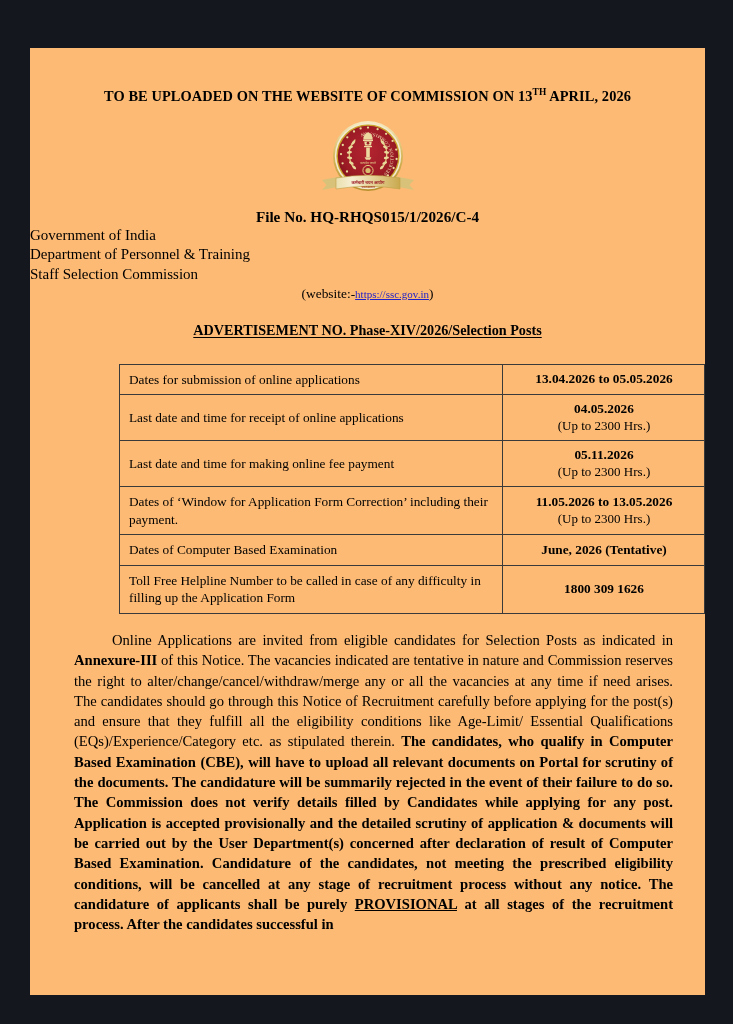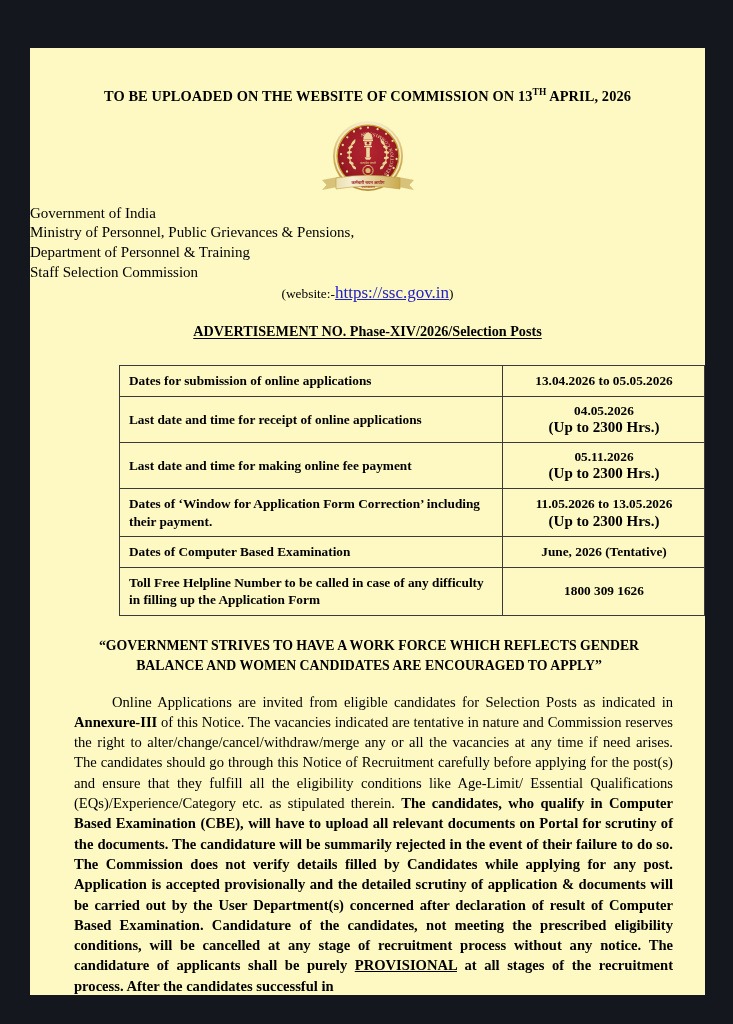--- a/index.html
+++ b/index.html
@@ -13,21 +13,21 @@
   body {
     font-family: "Liberation Serif", "DejaVu Serif", serif;
   }
 
   #page {
     position: absolute;
     left: 30px;
     top: 48px;
     width: 675px;
     height: 947px;
-    background: #fef9c3;
+    background: #fdba74;
     box-shadow: 0 0 0 0 rgba(0,0,0,0);
     overflow: hidden;
   }
 
   
   .uploaded-line {
     text-align: center;
     font-weight: bold;
     font-size: 14.4px;
     letter-spacing: .1px;
@@ -65,21 +65,21 @@
     color: #000;
   }
   .website {
     text-align: center;
     font-size: 13.4px;
     margin-top: 1px;
     color: #000;
   }
   .website a {
     color: #2020c8;
-    font-size: 17px;
+    font-size: 11px;
   }
 
   .advt {
     text-align: center;
     font-weight: bold;
     font-size: 14.2px;
     margin-top: 20px;
     color: #000;
   }
   .advt span {
@@ -99,32 +99,32 @@
     table-layout: fixed;
   }
   table.dates td {
     border: 1px solid #3a3a3a;
     padding: 6px 8px 6px 9px;
     vertical-align: middle;
     color: #000;
   }
   td.lbl {
     width: 365px;
-    font-weight: bold;
+    font-weight: normal;
     font-size: 13.3px;
     line-height: 17.5px;
   }
   td.val {
     width: 184px;
     text-align: center;
     font-size: 13.3px;
     line-height: 16.6px;
   }
   td.val .b { font-weight: bold; display: block; }
-  td.val .sub { font-weight: bold; display: block; font-size: 15px; }
+  td.val .sub { font-weight: normal; display: block; font-size: 13px; }
   td.val .inline-b { font-weight: bold; }
 
   
   .quote {
     margin-top: 20px;
     padding: 0 31px 0 34px;
     text-align: center;
     font-weight: bold;
     font-size: 13.8px;
     line-height: 20px;
@@ -244,23 +244,23 @@
       <circle cx="58" cy="52.5" r="2.6" fill="#D8BE6E"></circle>
 
       <path d="M 12 62 L 30 58.5 L 30 68.5 L 12 72 L 16.6 67 Z" fill="#D8C27A"></path>
       <path d="M 104 62 L 86 58.5 L 86 68.5 L 104 72 L 99.4 67 Z" fill="#D8C27A"></path>
       <path d="M 26 60 Q 58 54.5, 90 60 L 90 71 Q 58 65.5, 26 71 Z" fill="url(#ribg)" stroke="#BF9F45" stroke-width="0.6"></path>
       <text x="58" y="65.8" text-anchor="middle" font-family="'Liberation Serif', serif" font-size="4.3" fill="#9B1B25" font-weight="bold">कर्मचारी चयन आयोग</text>
       <text x="58" y="70.0" text-anchor="middle" font-family="'Liberation Serif', serif" font-size="2.9" fill="#9B1B25">भारत सरकार</text>
     </svg>
   </div>
 
+  <div class="fileno">File No. HQ-RHQS015/1/2026/C-4</div>
   <div class="ministry">
     <div>Government of India</div>
-    <div>Ministry of Personnel, Public Grievances &amp; Pensions,</div>
     <div>Department of Personnel &amp; Training</div>
     <div>Staff Selection Commission</div>
   </div>
   <div class="website"><span>(website:-</span><a href="#">https://ssc.gov.in</a><span>)</span></div>
 
   <div class="advt"><span>ADVERTISEMENT NO. Phase-XIV/2026/Selection Posts</span></div>
 
   <div class="tbl-wrap">
     <table class="dates">
       <tbody>
@@ -294,20 +294,16 @@
           <td class="val"><span class="inline-b">June, 2026 (Tentative)</span></td>
         </tr>
         <tr>
           <td class="lbl">Toll Free Helpline Number to be called in case of any difficulty in filling up the Application Form</td>
           <td class="val"><span class="inline-b">1800 309 1626</span></td>
         </tr>
       </tbody>
     </table>
   </div>
 
-  <div class="quote">
-    <span>“GOVERNMENT STRIVES TO HAVE A WORK FORCE WHICH REFLECTS GENDER</span>
-    <span>BALANCE AND WOMEN CANDIDATES ARE ENCOURAGED TO APPLY”</span>
-  </div>
 
   <p class="body-para"><span>Online Applications are invited from eligible candidates for Selection Posts as indicated in </span><b>Annexure-III</b><span> of this Notice. The vacancies indicated are tentative in nature and Commission reserves the right to alter/change/cancel/withdraw/merge any or all the vacancies at any time if need arises. The candidates should go through this Notice of Recruitment carefully before applying for the post(s) and ensure that they fulfill all the eligibility conditions like Age-Limit/ Essential Qualifications (EQs)/Experience/Category etc. as stipulated therein. </span><b>The candidates, who qualify in Computer Based Examination (CBE), will have to upload all relevant documents on Portal for scrutiny of the documents. The candidature will be summarily rejected in the event of their failure to do so. The Commission does not verify details filled by Candidates while applying for any post. Application is accepted provisionally and the detailed scrutiny of application &amp; documents will be carried out by the User Department(s) concerned after declaration of result of Computer Based Examination. Candidature of the candidates, not meeting the prescribed eligibility conditions, will be cancelled at any stage of recruitment process without any notice. The candidature of applicants shall be purely </b><b><u>PROVISIONAL</u></b><b> at all stages of the recruitment process. After the candidates successful in</b></p>
 
 </div>
 
 </body></html>

